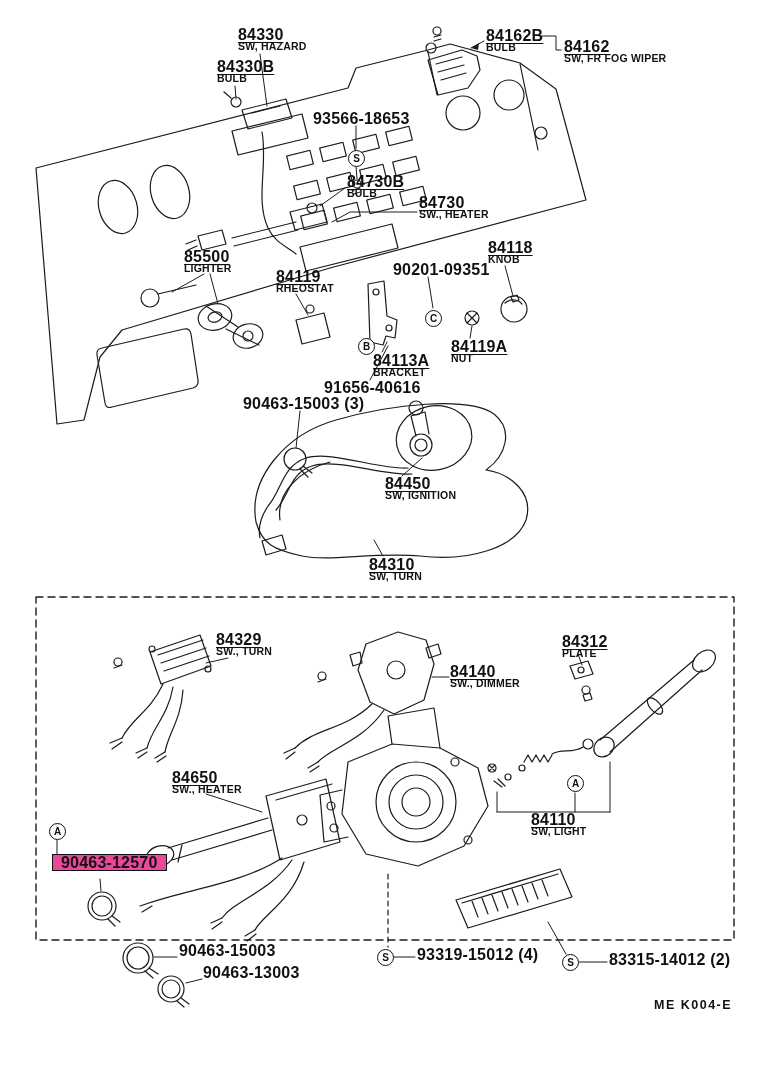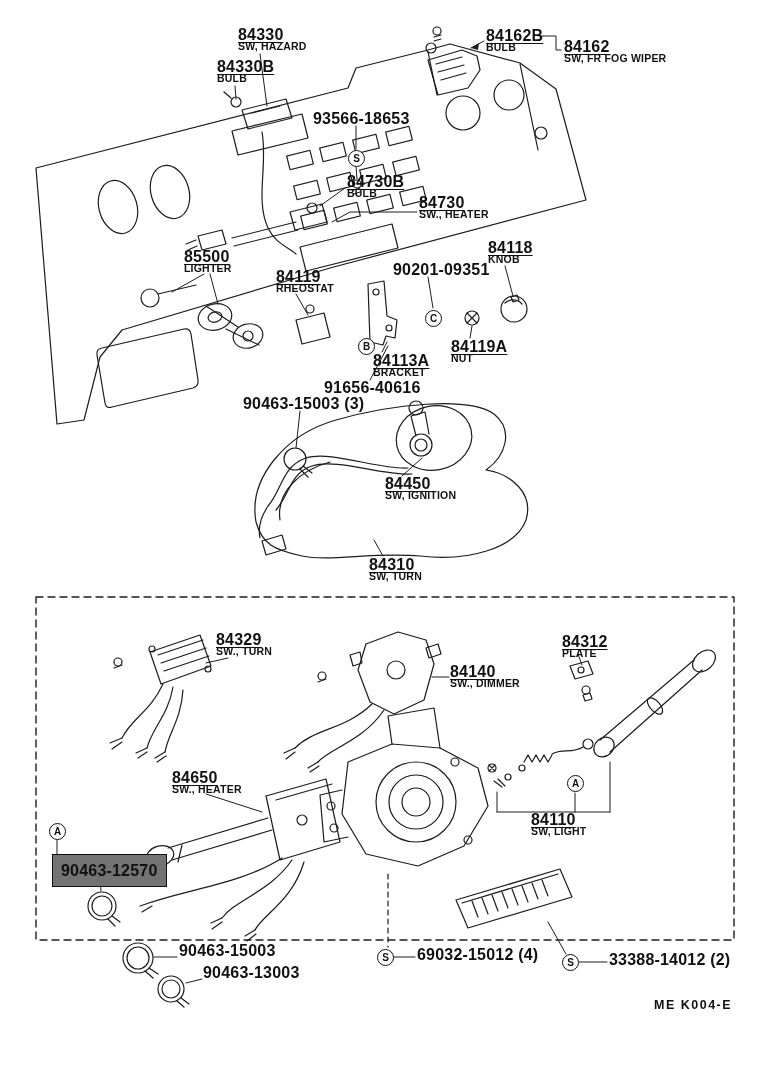--- a/index.html
+++ b/index.html
@@ -4,21 +4,21 @@
 <style>
   html,body{margin:0;padding:0;background:#fff;}
   .stage{position:relative;width:776px;height:1072px;background:#fff;overflow:hidden;
          font-family:"Liberation Sans", sans-serif;color:#111;}
   svg.art{position:absolute;left:0;top:0;}
   .lbl{position:absolute;white-space:nowrap;font-weight:700;}
   .lbl .num{display:block;font-size:16px;line-height:13px;letter-spacing:.2px;}
   .lbl .nm{display:block;font-size:10.5px;line-height:11px;letter-spacing:.2px;}
   .u{text-decoration:underline;text-underline-offset:2px;}
   .boxed .num{text-decoration:none;}
-  .boxed{border:1.6px solid #111;padding:9px 8px;background:#737373;}
+  .boxed{border:1.6px solid #111;padding:1px 8px;background:#ec4899;}
   .marker{position:absolute;width:15px;height:15px;border:1.4px solid #111;border-radius:50%;
           font-size:10px;font-weight:700;text-align:center;line-height:15px;background:#fff;}
   .footer-code{position:absolute;font-size:12.5px;font-weight:700;letter-spacing:1.5px;text-align:center;}
 </style>
 </head>
 <body>
 
 <div class="stage">
 
 <svg class="art" width="776" height="1072" viewBox="0 0 776 1072">
@@ -374,24 +374,24 @@
 <div class="lbl boxed" style="left:52px;top:854px">
   <span class="num">90463-12570</span>
 </div>
 <div class="lbl" style="left:179px;top:944px">
   <span class="num">90463-15003</span>
 </div>
 <div class="lbl" style="left:203px;top:966px">
   <span class="num">90463-13003</span>
 </div>
 <div class="lbl" style="left:417px;top:948px">
-  <span class="num">69032-15012 (4)</span>
+  <span class="num">93319-15012 (4)</span>
 </div>
 <div class="lbl" style="left:609px;top:953px">
-  <span class="num">33388-14012 (2)</span>
+  <span class="num">83315-14012 (2)</span>
 </div>
 
 <div class="marker" style="left:348px;top:150px">S</div>
 <div class="marker" style="left:425px;top:310px">C</div>
 <div class="marker" style="left:358px;top:338px">B</div>
 <div class="marker" style="left:49px;top:823px">A</div>
 <div class="marker" style="left:567px;top:775px">A</div>
 <div class="marker" style="left:377px;top:949px">S</div>
 <div class="marker" style="left:562px;top:954px">S</div>
 

